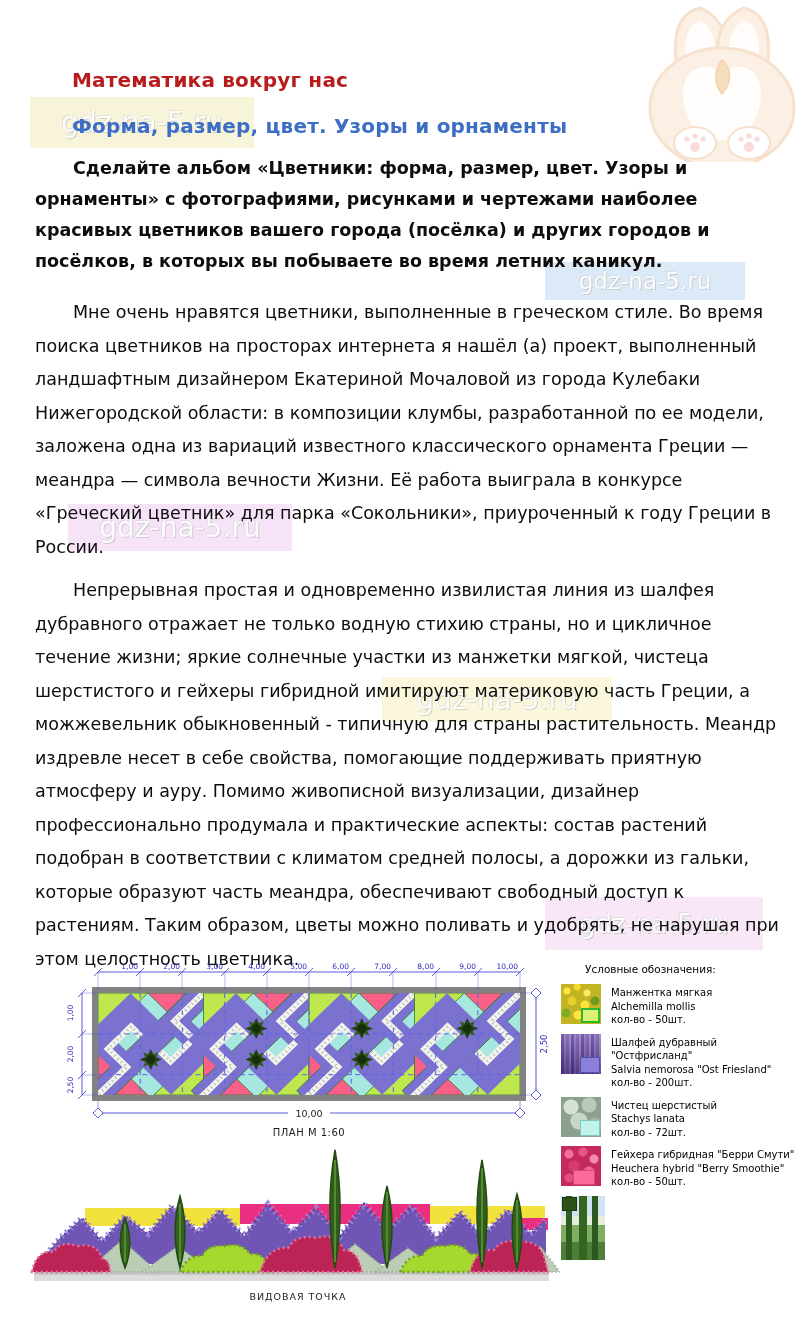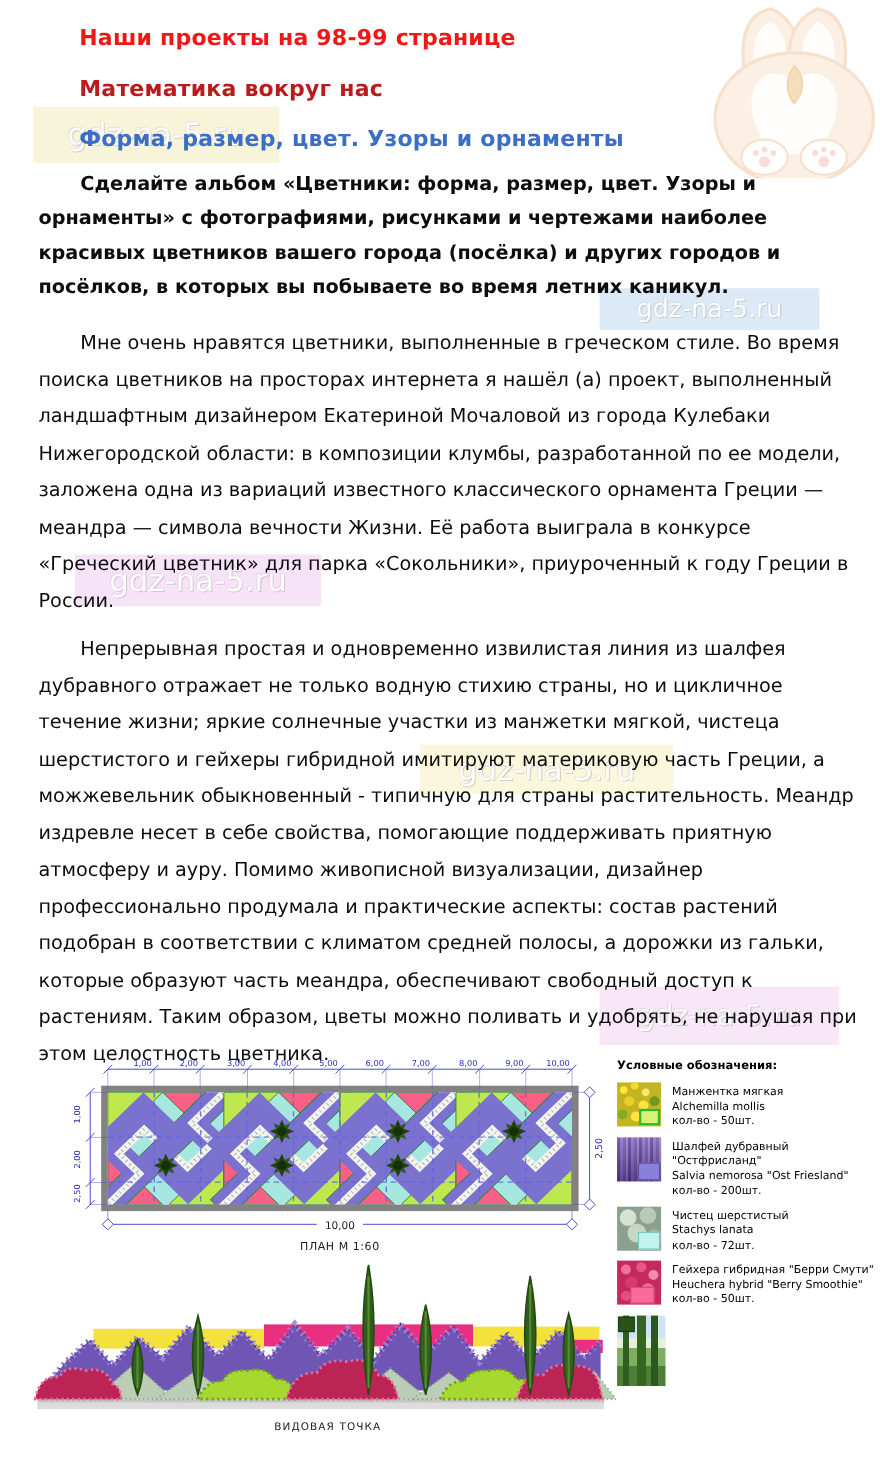--- a/index.html
+++ b/index.html
@@ -30,21 +30,21 @@
 
   
   .corgi{position:absolute;left:645px;top:2px;width:155px;height:160px;opacity:.7;z-index:0;}
 
   
   .plan-svg{position:absolute;left:58px;top:958px;z-index:2;}
   .view-svg{position:absolute;left:30px;top:1146px;z-index:2;}
 
   
   .legend{position:absolute;left:561px;top:963px;width:239px;z-index:2;}
-  .legend-title{font-size:10.5px;font-weight:bold;margin-bottom:9px;color:#000;}
+  .legend-title{font-size:10.5px;font-weight:normal;margin-bottom:9px;color:#000;margin-left:24px;}
   .legend-item{display:flex;gap:10px;margin-bottom:7px;align-items:flex-start;}
   .legend-text{font-size:10px;line-height:13.5px;white-space:pre-line;color:#000;padding-top:2px;}
   .ph{width:40px;height:40px;position:relative;flex:none;}
   .sw{position:absolute;box-sizing:border-box;}
 
   .ph1{background:#c3b424;background-image:
        radial-gradient(circle at 6px 7px,#ffe53e 0 3px,transparent 4px),
        radial-gradient(circle at 16px 3px,#f6d92e 0 3px,transparent 4px),
        radial-gradient(circle at 26px 9px,#ffe868 0 3px,transparent 4px),
        radial-gradient(circle at 11px 17px,#e9cf2a 0 4px,transparent 5px),
@@ -122,21 +122,20 @@
   <div class="wm wm3">
       <span>gdz-na-5.ru</span>
     </div>
   <div class="wm wm4">
       <span>gdz-na-5.ru</span>
     </div>
   <div class="wm wm5">
       <span>gdz-na-5.ru</span>
     </div>
 
-  <div class="hdr red">Наши проекты на 98-99 странице</div>
   <div class="hdr blue1">Математика вокруг нас</div>
   <div class="hdr blue2">Форма, размер, цвет. Узоры и орнаменты</div>
 
   <div class="para task">Сделайте альбом «Цветники: форма, размер, цвет. Узоры и орнаменты» с фотографиями, рисунками и чертежами наиболее красивых цветников вашего города (посёлка) и других городов и посёлков, в которых вы побываете во время летних каникул.</div>
   <div class="para intro">Мне очень нравятся цветники, выполненные в греческом стиле. Во время поиска цветников на просторах интернета я нашёл (а) проект, выполненный ландшафтным дизайнером Екатериной Мочаловой из города Кулебаки Нижегородской области: в композиции клумбы, разработанной по ее модели, заложена одна из вариаций известного классического орнамента Греции — меандра — символа вечности Жизни. Её работа выиграла в конкурсе «Греческий цветник» для парка «Сокольники», приуроченный к году Греции в России.</div>
   <div class="para descr">Непрерывная простая и одновременно извилистая линия из шалфея дубравного отражает не только водную стихию страны, но и цикличное течение жизни; яркие солнечные участки из манжетки мягкой, чистеца шерстистого и гейхеры гибридной имитируют материковую часть Греции, а можжевельник обыкновенный - типичную для страны растительность. Меандр издревле несет в себе свойства, помогающие поддерживать приятную атмосферу и ауру. Помимо живописной визуализации, дизайнер профессионально продумала и практические аспекты: состав растений подобран в соответствии с климатом средней полосы, а дорожки из гальки, которые образуют часть меандра, обеспечивают свободный доступ к растениям. Таким образом, цветы можно поливать и удобрять, не нарушая при этом целостность цветника.</div>
 
   <svg class="plan-svg" width="500" height="192" viewBox="0 0 500 192">
     <defs>
       <g id="meander-tile">

